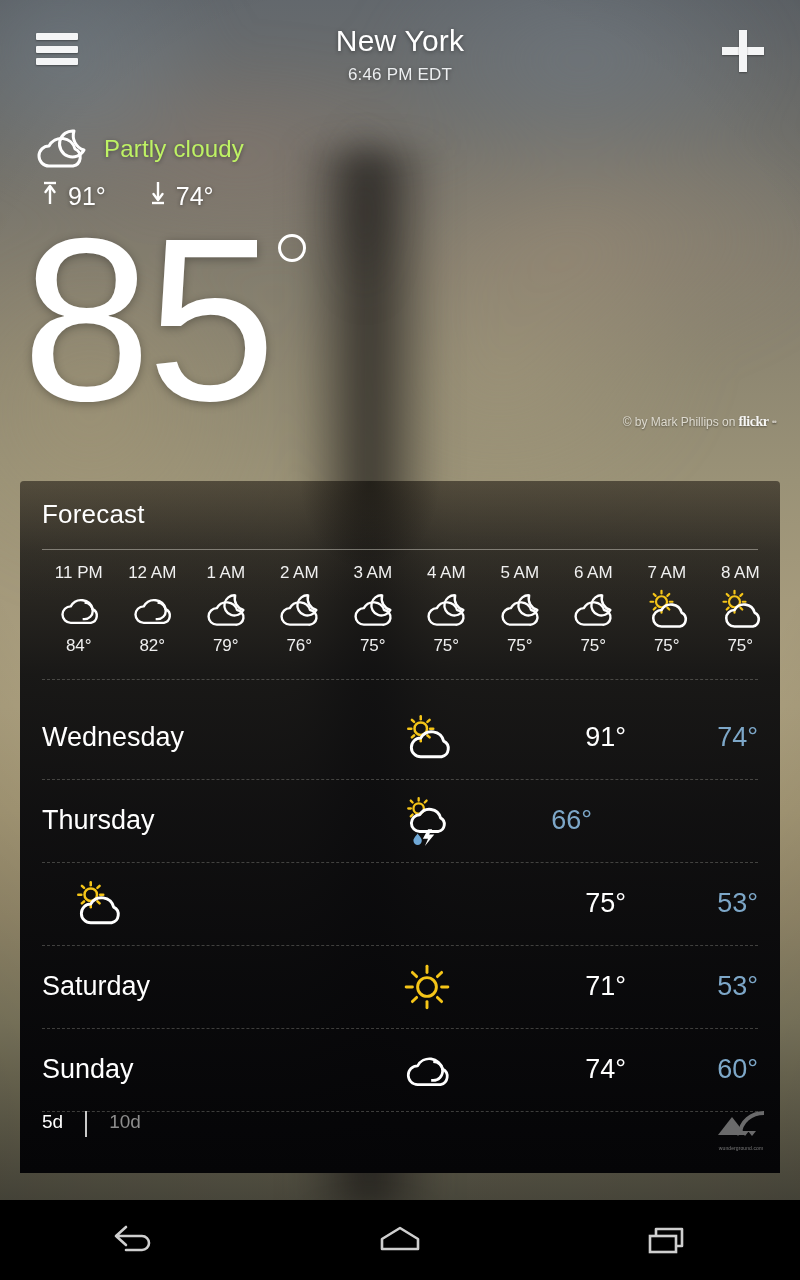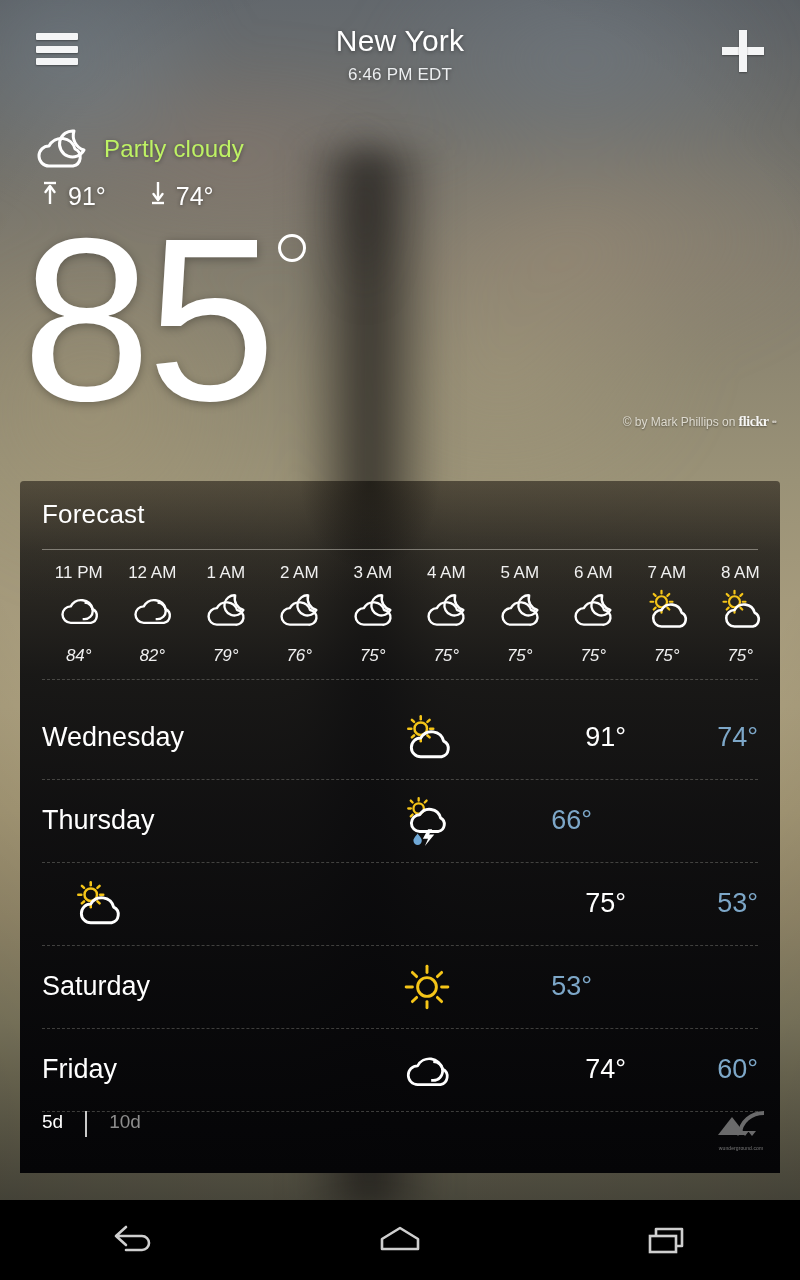--- a/index.html
+++ b/index.html
@@ -87,21 +87,21 @@
       color:#fff; letter-spacing:.2px; }
   .rule { position:absolute; left:22px; top:68px; width:716px; height:1px;
       background:rgba(225,222,210,.45); }
 
   
   .hourly { position:absolute; left:22px; top:82px; width:738px; height:112px;
       display:flex; overflow:hidden; }
   .hr { flex:0 0 73.5px; display:flex; flex-direction:column; align-items:center; }
   .hr .t { font-size:17px; font-weight:300; color:#f0f0f0; white-space:nowrap; }
   .hr .ic { height:48px; display:flex; align-items:center; justify-content:center; margin-top:3px; }
-  .hr .v { font-size:17px; font-weight:300; color:#f0f0f0; margin-top:12px;font-style:italic; }
+  .hr .v { font-size:17px; font-weight:300; color:#f0f0f0; margin-top:2px; }
 
   .dotrule { position:absolute; left:22px; width:716px; height:0;
       border-top:1px dashed rgba(190,188,180,.30); }
 
   
   .day { position:absolute; left:22px; width:716px; height:83px; display:flex; align-items:center; }
   .day .name { flex:0 0 330px; font-size:27px; font-weight:300; color:#fff; }
   .day .ic { flex:0 0 110px; display:flex; align-items:center; justify-content:center; }
   .day .hi { flex:1; text-align:right; font-size:27px; font-weight:300; color:#fff;
       padding-right:22px; }
@@ -395,25 +395,26 @@
                 <line x1="24" y1="38" x2="24" y2="44"></line>
                 <line x1="4" y1="24" x2="10" y2="24"></line>
                 <line x1="38" y1="24" x2="44" y2="24"></line>
                 <line x1="10" y1="10" x2="14" y2="14"></line>
                 <line x1="34" y1="34" x2="38" y2="38"></line>
                 <line x1="38" y1="10" x2="34" y2="14"></line>
                 <line x1="14" y1="34" x2="10" y2="38"></line>
               </g>
             </svg>
           </div>
+          <div class="hi">71°</div>
           <div class="lo">53°</div>
         </div>
         <div class="dotrule" style="top:547px"></div>
         <div class="day" style="top:547px">
-          <div class="name">Friday</div>
+          <div class="name">Sunday</div>
           <div class="ic">
             <svg width="50" height="50" viewBox="0 0 48 48">
               <path d="M30 16 a9 9 0 0 1 0 18 h-2" fill="none" stroke="#fff" stroke-width="2.6" stroke-linejoin="round"></path>
               <path d="M15 38 a9 9 0 0 1 0 -18 a13 13 0 0 1 24 3 a8 8 0 0 1 -2 15 z" fill="none" stroke="#fff" stroke-width="2.6" stroke-linejoin="round"></path>
             </svg>
           </div>
           <div class="hi">74°</div>
           <div class="lo">60°</div>
         </div>
         <div class="dotrule" style="top:630px"></div>

